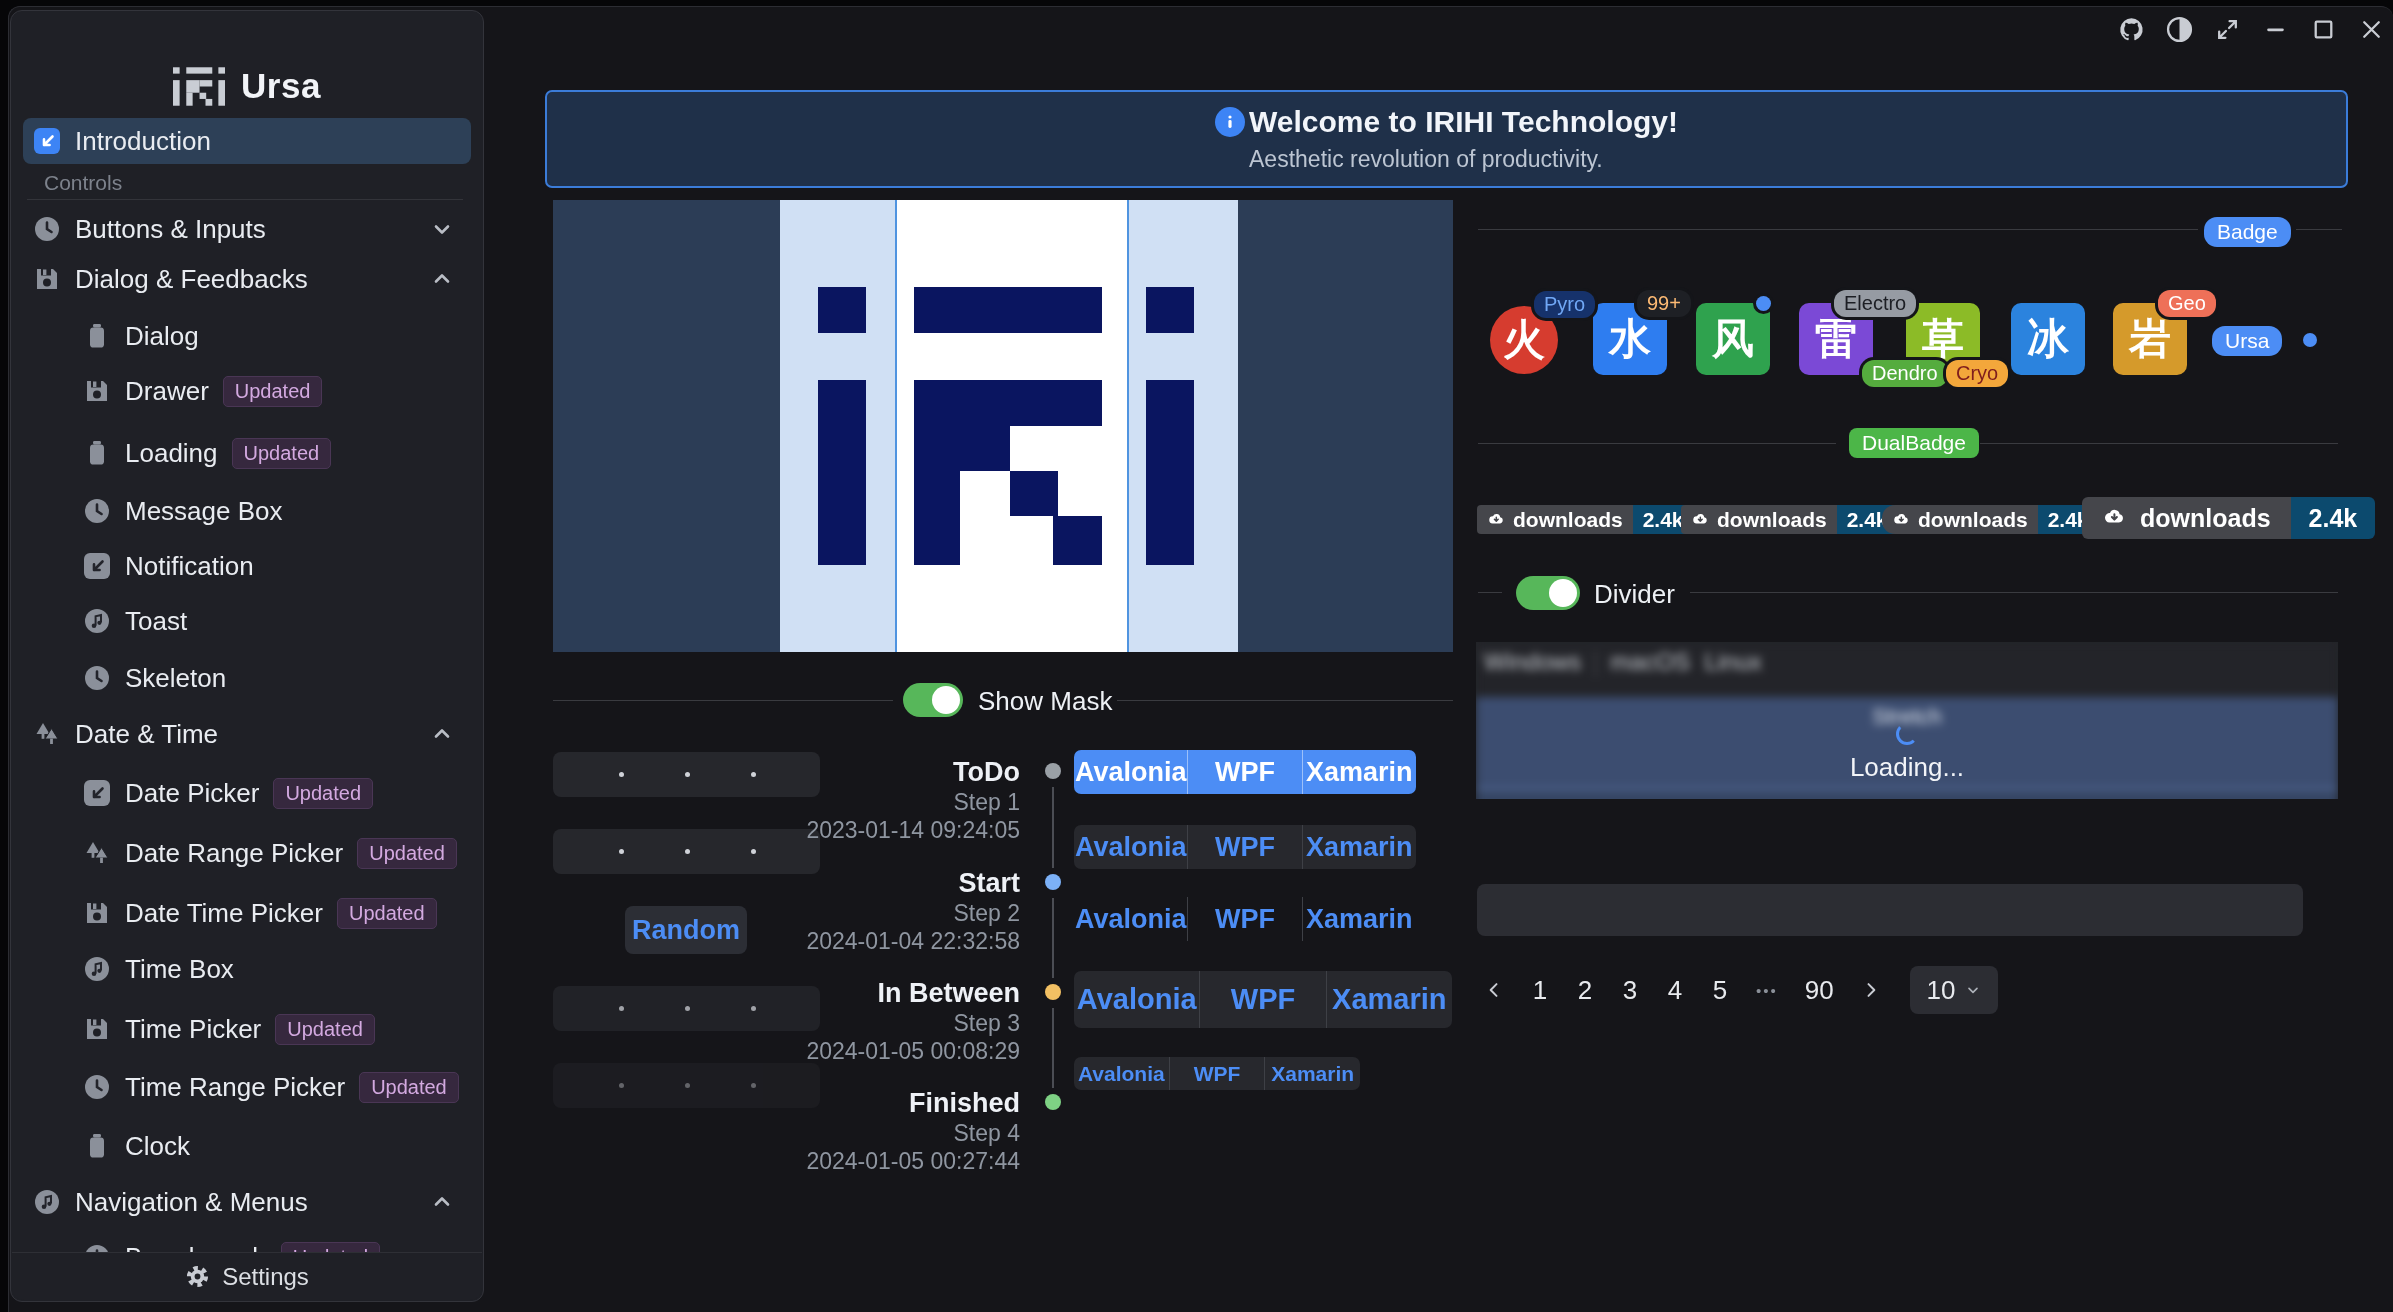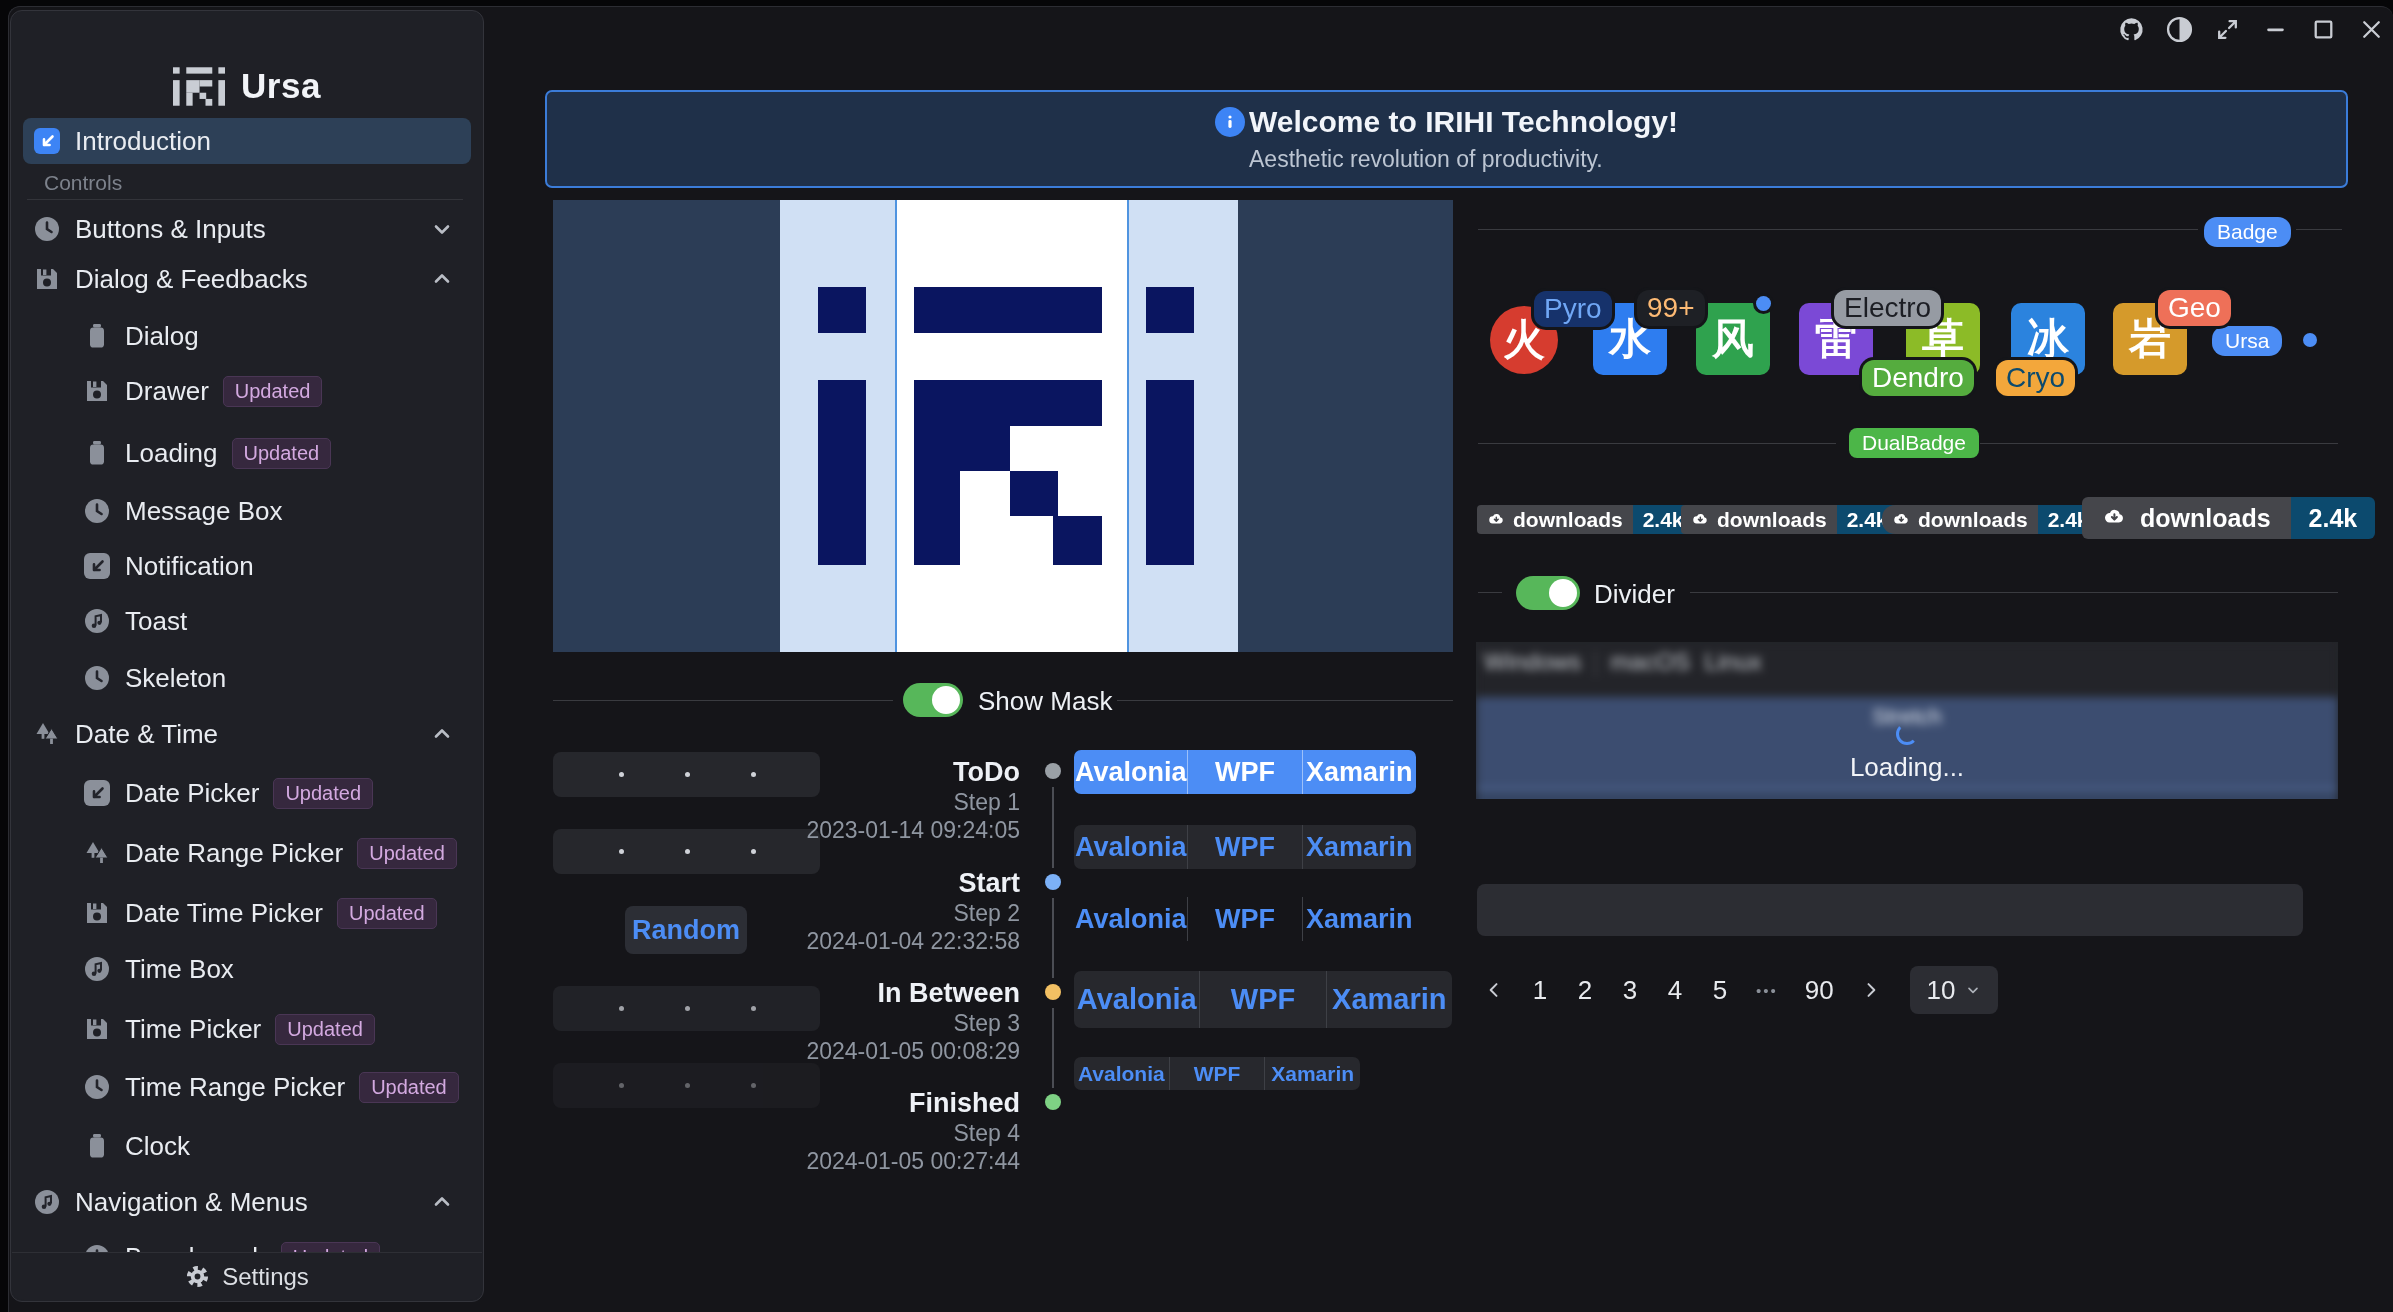--- a/index.html
+++ b/index.html
@@ -80,21 +80,21 @@
   .bgroup.dark .cell + .cell{border-left:1px solid #3e4046;}
   .bgroup.ghost .cell{color:#4c8df5;}
   .bgroup.ghost .cell + .cell{border-left:1px solid #3e4046;}
   
   .pill{position:absolute;border-radius:13px;font-size:21px;padding:3px 13px;white-space:nowrap;}
   .pill.blue{background:#4c8df5;color:#fff;}
   .pill.green{background:#4cb648;color:#fff;border-radius:8px;}
   .el{position:absolute;width:74px;height:72px;border-radius:10px;display:flex;align-items:center;justify-content:center;
     font-size:42px;font-weight:600;color:#ffffff;}
   .el.circle{border-radius:50%;width:68px;height:68px;}
-  .ebadge{position:absolute;font-size:28px;padding:2px 10px;border-radius:12px;box-shadow:0 0 0 3px #141519;white-space:nowrap;z-index:3;}
+  .ebadge{position:absolute;font-size:20px;padding:2px 10px;border-radius:12px;box-shadow:0 0 0 3px #141519;white-space:nowrap;z-index:3;}
   .edot{position:absolute;width:15px;height:15px;border-radius:50%;background:#4c8df5;box-shadow:0 0 0 3px #141519;z-index:3;}
   .mini-dot{position:absolute;width:14px;height:14px;border-radius:50%;background:#4c8df5;}
   
   .dlb{position:absolute;display:flex;height:29px;border-radius:4px;overflow:hidden;font-size:21px;font-weight:bold;}
   .dlb .l{display:flex;align-items:center;gap:8px;background:#45464b;color:#fff;padding:0 10px;}
   .dlb .r{display:flex;align-items:center;background:#0c4a6e;color:#fff;padding:0 10px;}
   .dlb svg{width:18px;height:18px;}
   .dlb.round{border-radius:13px;}
   .dlb.big{height:42px;font-size:25px;border-radius:6px;}
   .dlb.big .l{padding:0 20px;gap:14px;}
@@ -559,21 +559,21 @@
   <span class="ebadge" style="left:1834px;top:290px;background:#969ba3;color:#1c1e24">Electro</span>
 
   <div class="el" style="left:1906px;top:303px;background:#8cbb27">
       <span>草</span>
     </div>
   <span class="ebadge" style="left:1862px;top:360px;background:#55ac3e;color:#ffffff">Dendro</span>
 
   <div class="el" style="left:2011px;top:303px;background:#2b83de">
       <span>冰</span>
     </div>
-  <span class="ebadge" style="left:1996px;top:360px;background:#f3a73b;color:#0c4a6e">Cryo</span>
+  <span class="ebadge" style="left:1946px;top:360px;background:#f3a73b;color:#7f1d1d">Cryo</span>
 
   <div class="el" style="left:2113px;top:303px;background:#d59a2b">
       <span>岩</span>
     </div>
   <span class="ebadge" style="left:2158px;top:290px;background:#ee7058;color:#ffffff">Geo</span>
 
   <span class="pill blue" style="left:2212px;top:326px">Ursa</span>
   <span class="mini-dot" style="left:2303px;top:333px"></span>
 
   <div class="hline" style="left:1478px;top:443px;width:358px"></div>

